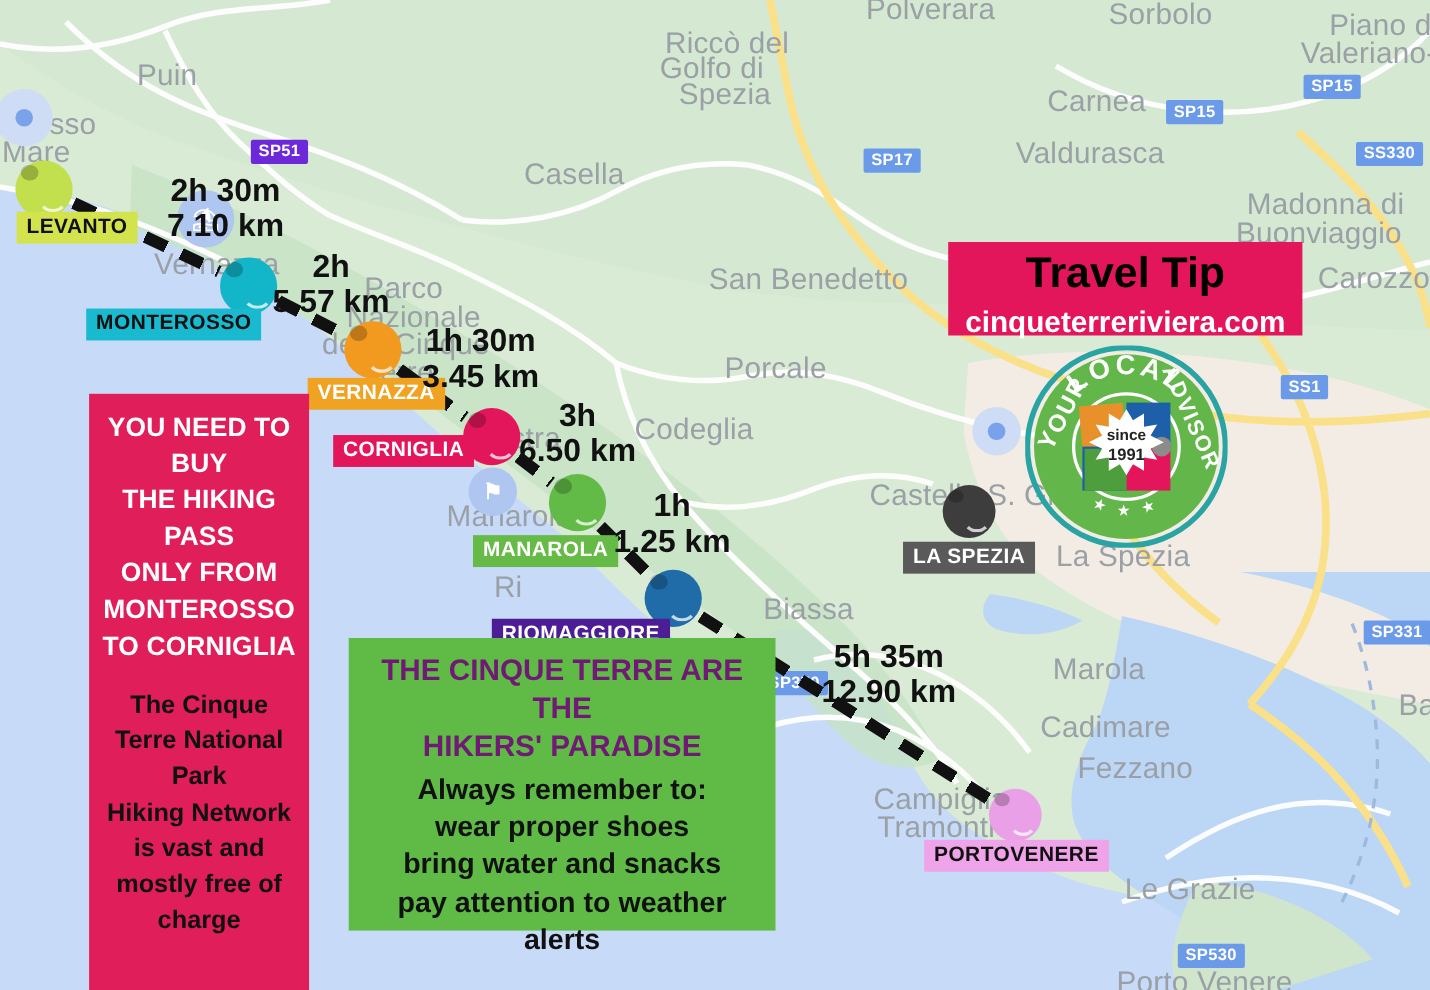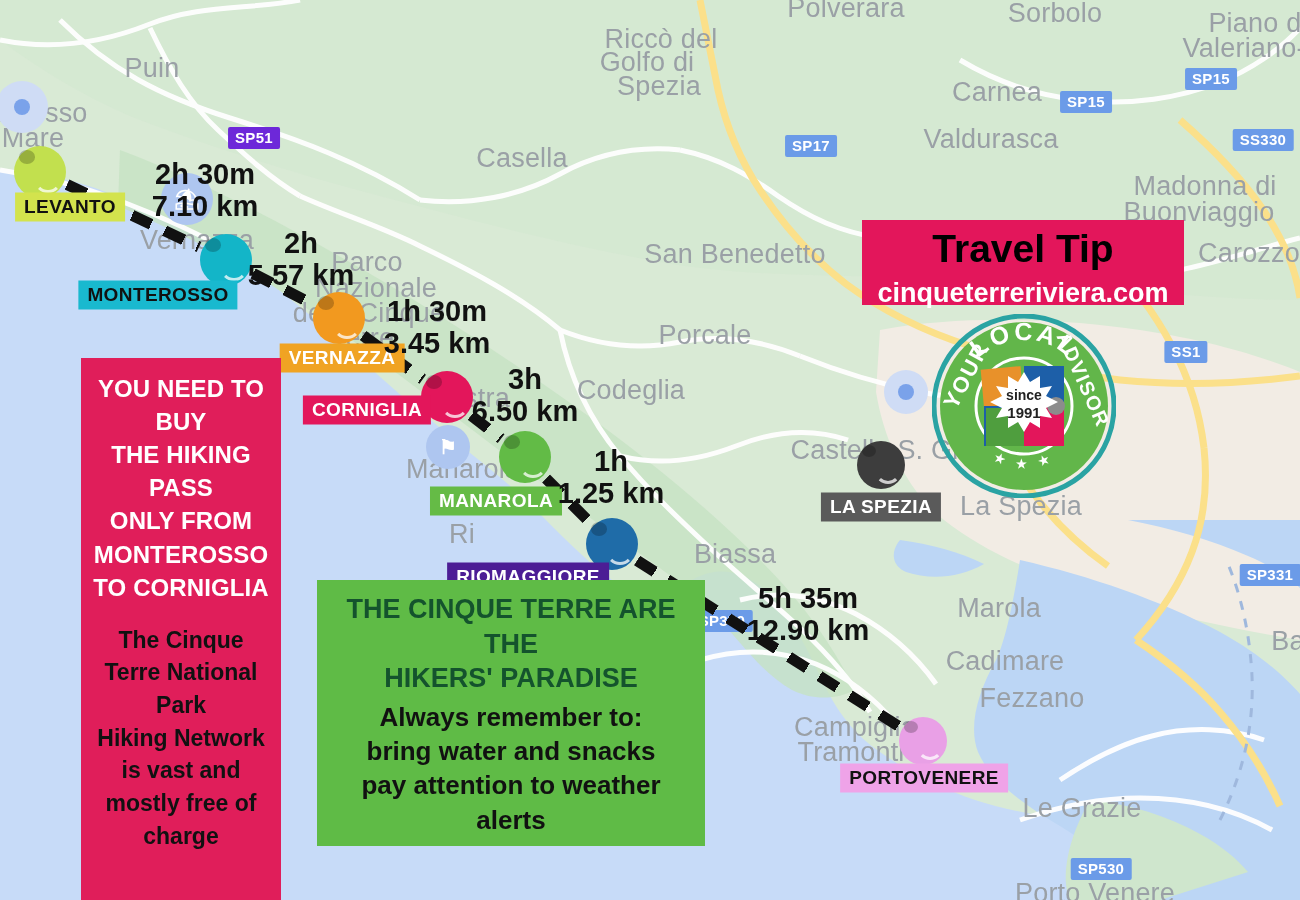--- a/index.html
+++ b/index.html
@@ -48,21 +48,21 @@
   .poi-dot i{display:block;width:16px;height:16px;border-radius:50%;background:#7aa2ea;}
 
   
   .box{position:absolute;box-sizing:border-box;}
   .box-pink{background:#e01e5a;}
   .box-green{background:#5fbb46;}
 
   .pink-head{color:#fff;font-weight:700;font-size:24px;line-height:1.38;text-align:center;
              letter-spacing:.1px;}
   .pink-body{color:#111;font-weight:700;font-size:23px;line-height:1.42;text-align:center;}
-  .green-head{color:#14532d;font-weight:700;font-size:27px;line-height:1.28;text-align:center;}
+  .green-head{color:#701a75;font-weight:700;font-size:27px;line-height:1.28;text-align:center;}
   .green-body{color:#111;font-weight:700;font-size:26px;line-height:1.32;text-align:center;}
 
   .tip{position:absolute;background:#e3165b;}
   .tip-t{color:#000000;font-weight:700;font-size:39px;text-align:center;line-height:1;}
   .tip-u{color:#fff;font-weight:700;font-size:27px;text-align:center;line-height:1;}
 
   
   .badge{position:absolute;width:184px;height:184px;transform:translate(-50%,-50%);}
 </style>
 </head>
@@ -326,20 +326,21 @@
       </div>
   </div>
 
   <div class="box box-green" style="left:317px;top:580px;width:388px;height:266px;padding:12px 8px 0;">
     <div id="greenHead" class="green-head">
         <div>THE CINQUE TERRE ARE THE</div>
         <div>HIKERS' PARADISE</div>
       </div>
     <div id="greenBody" class="green-body" style="margin-top:4px;">
         <div>Always remember to:</div>
+        <div>wear proper shoes</div>
         <div>bring water and snacks</div>
         <div>pay attention to weather</div>
         <div>alerts</div>
       </div>
   </div>
 
   <div class="tip" style="left:862px;top:220px;width:322px;height:85px;padding-top:9px;box-sizing:border-box;">
     <div class="tip-t">Travel Tip</div>
     <div class="tip-u" style="margin-top:12px;">cinqueterreriviera.com</div>
   </div>

